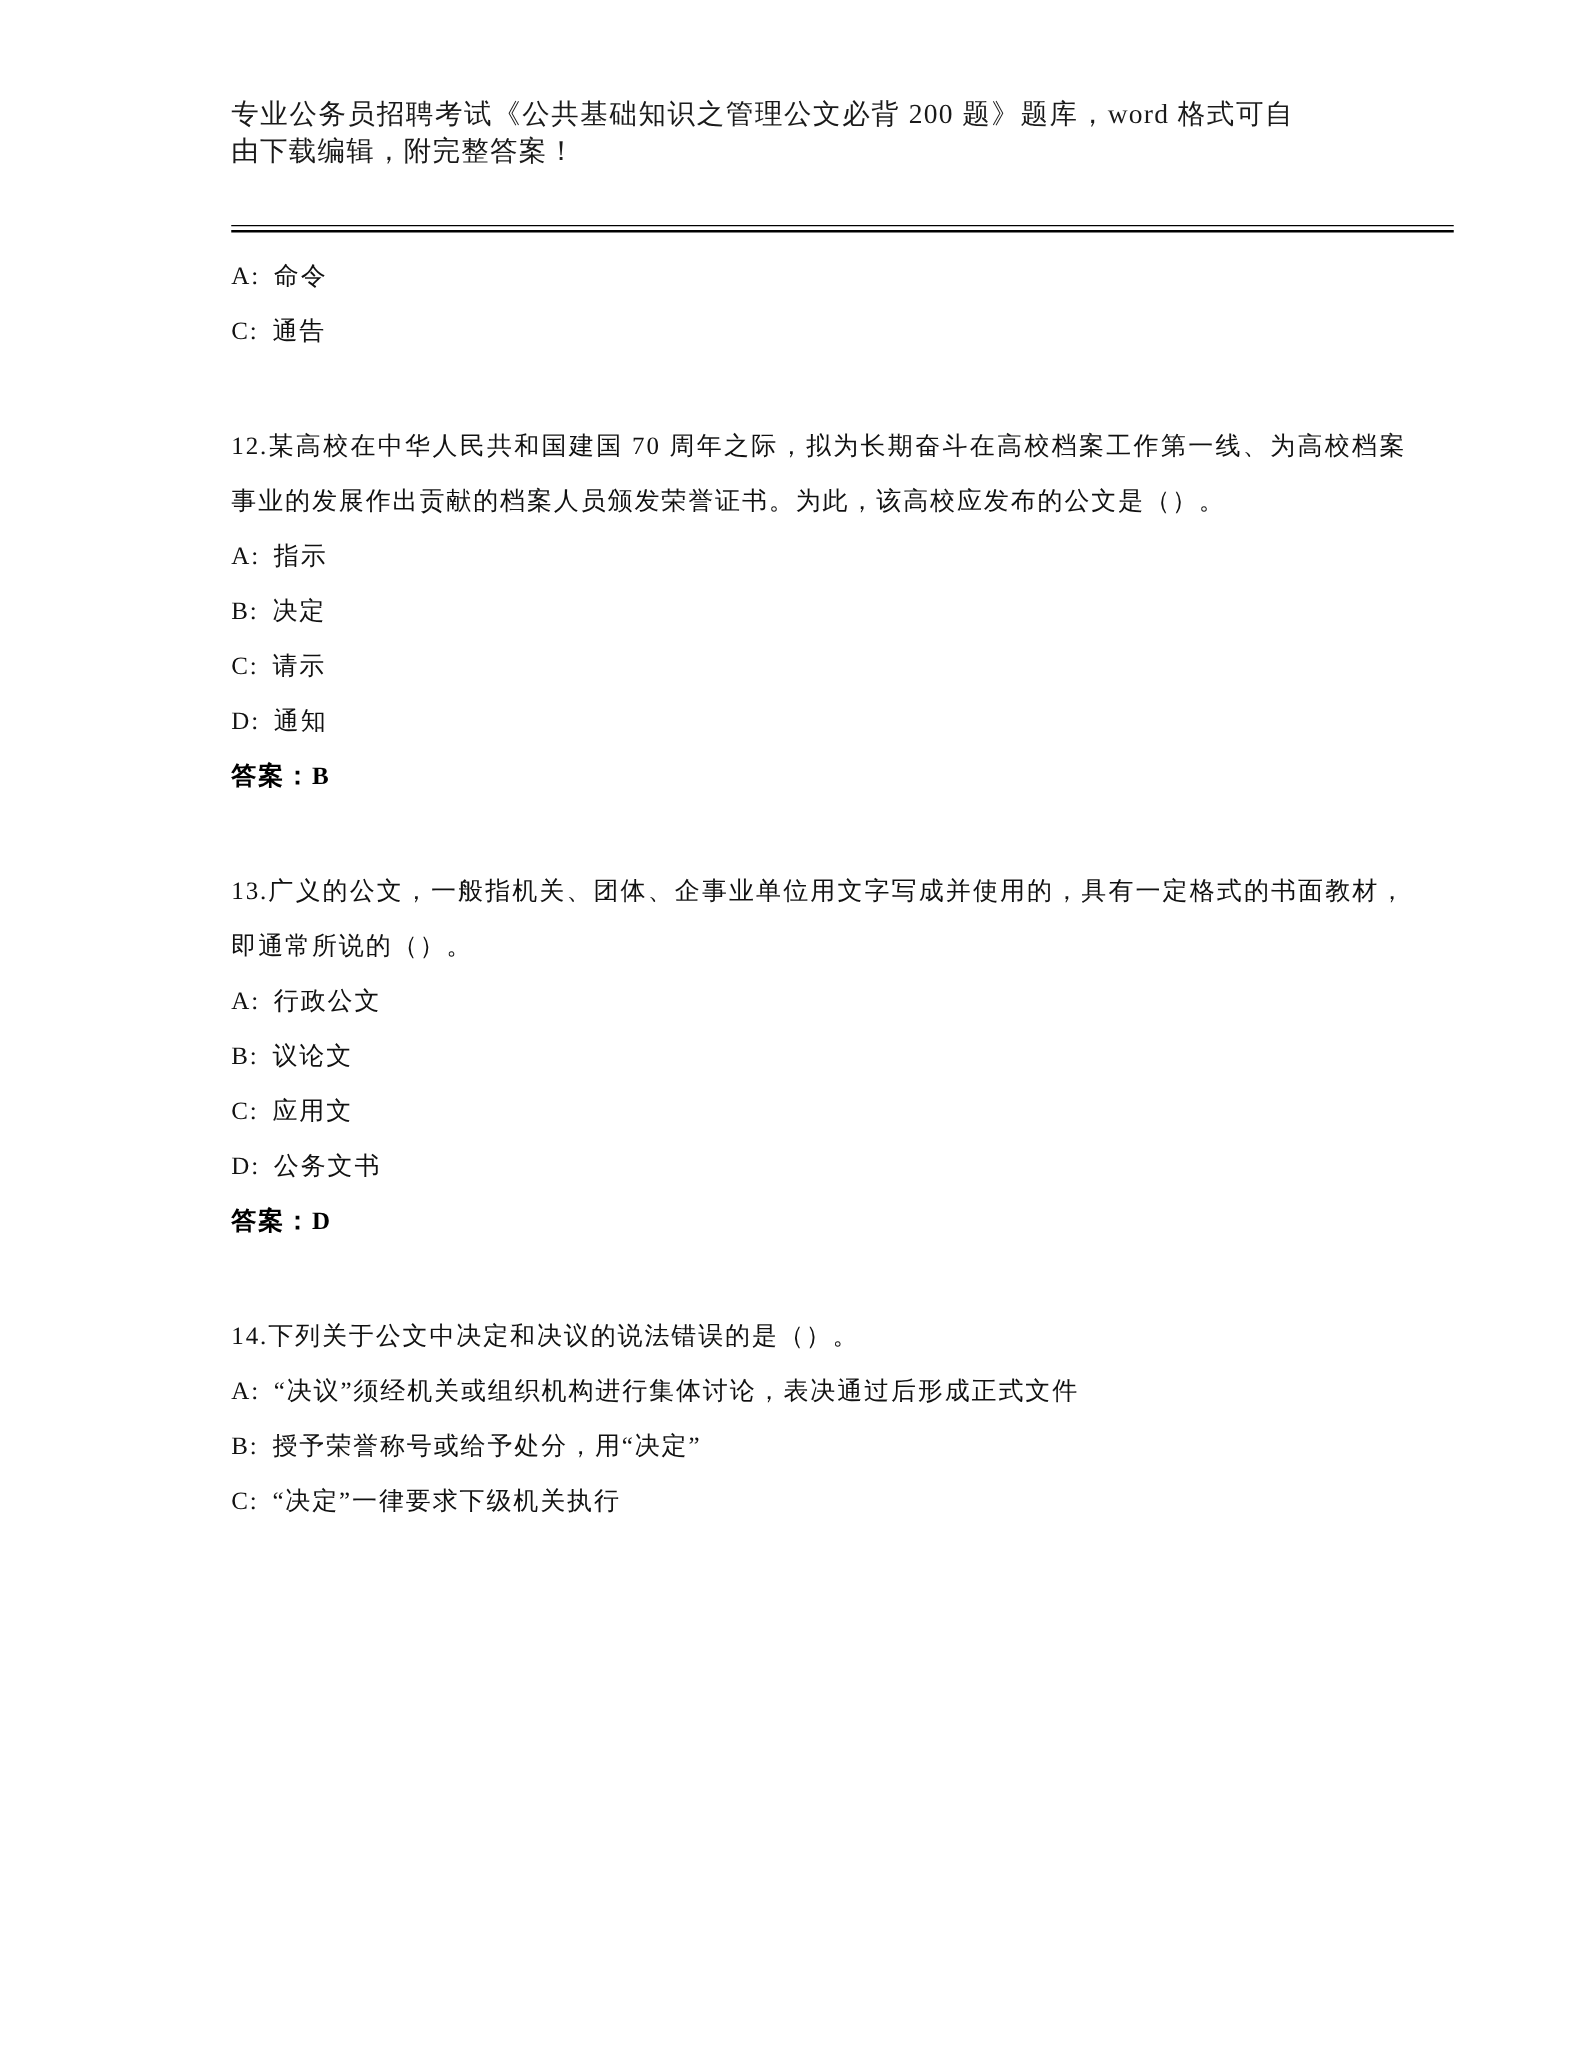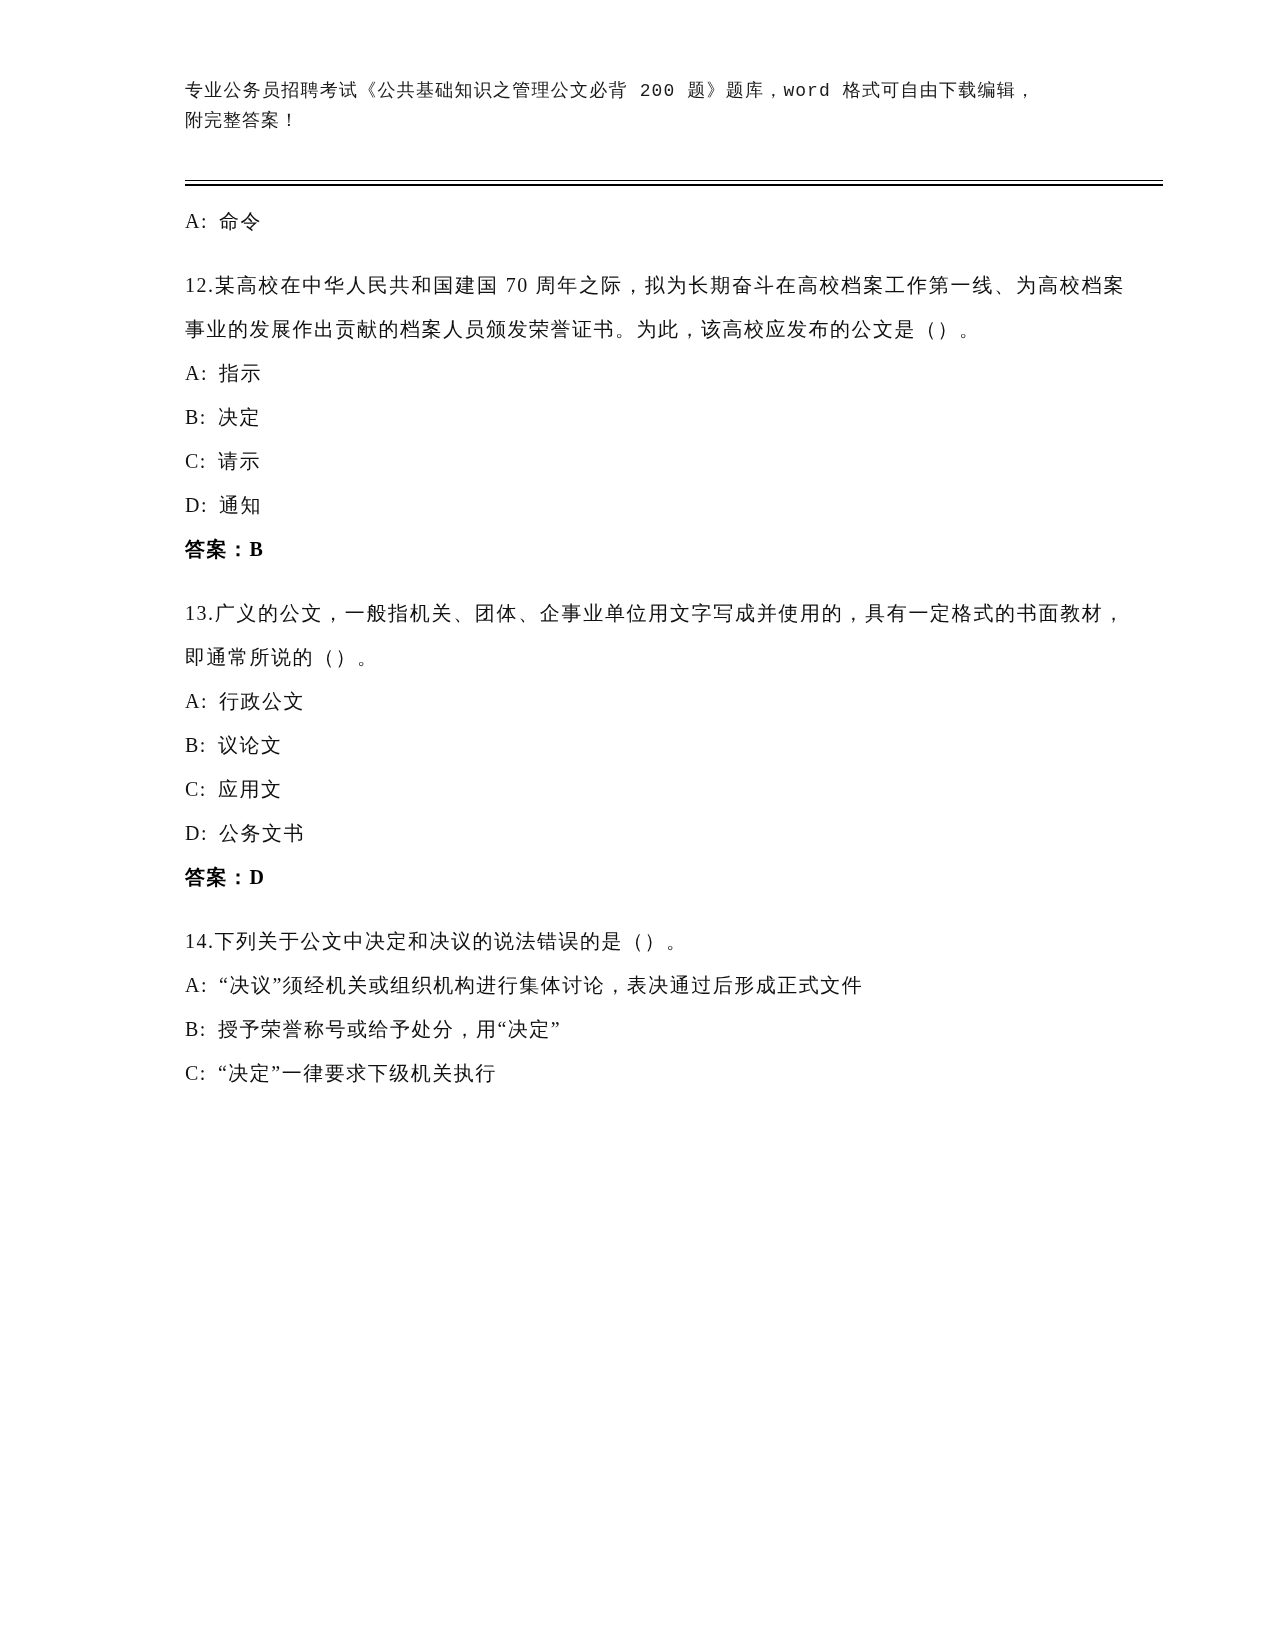--- a/index.html
+++ b/index.html
@@ -12,45 +12,44 @@
     width: 1275px;
     height: 1650px;
     background: #ffffff;
     color: #000000;
     font-family: "Liberation Serif", "DejaVu Serif", serif;
     box-sizing: border-box;
     padding: 76px 112px 0 185px;
     overflow: hidden;
   }
   .doc-header {
-    font-size: 18px;
+    font-size: 22px;
     line-height: 30px;
     letter-spacing: 1px;
     max-width: 850px;
     color: #1a1a1a;
     text-align: justify;
-    font-family: Liberation Mono, monospace;
   }
   .doc-header p { margin: 0; }
   .header-divider {
     margin-top: 44px;
     height: 3px;
     border-top: 1px solid #000000;
     border-bottom: 2px solid #000000;
     width: 978px;
   }
   .questions {
     font-size: 20px;
     line-height: 44px;
     letter-spacing: 1.5px;
     color: #111111;
   }
   .questions p { margin: 0; }
   .question {
-    margin-top: 20px;
+    margin-top: 48px;
     max-width: 940px;
     text-align: justify;
   }
   .question.first {
     margin-top: 13px;
   }
   .stem { text-align: justify; }
   .option .opt-text { margin-left: 0.55em; }
   .answer {
     font-weight: bold;
@@ -65,20 +64,21 @@
   <div class="doc-header">
     <p>专业公务员招聘考试《公共基础知识之管理公文必背 200 题》题库，word 格式可自由下载编辑，附完整答案！</p>
   </div>
 
   <div class="header-divider"></div>
 
   <div class="questions">
 
     <section class="question first">
       <p class="option"><span class="opt-label">A:</span><span class="opt-text">命令</span></p>
+      <p class="option"><span class="opt-label">C:</span><span class="opt-text">通告</span></p>
     </section>
 
     <section class="question">
       <p class="stem">12.某高校在中华人民共和国建国 70 周年之际，拟为长期奋斗在高校档案工作第一线、为高校档案事业的发展作出贡献的档案人员颁发荣誉证书。为此，该高校应发布的公文是（）。</p>
       <p class="option"><span class="opt-label">A:</span><span class="opt-text">指示</span></p>
       <p class="option"><span class="opt-label">B:</span><span class="opt-text">决定</span></p>
       <p class="option"><span class="opt-label">C:</span><span class="opt-text">请示</span></p>
       <p class="option"><span class="opt-label">D:</span><span class="opt-text">通知</span></p>
       <p class="answer">答案：B</p>
     </section>

